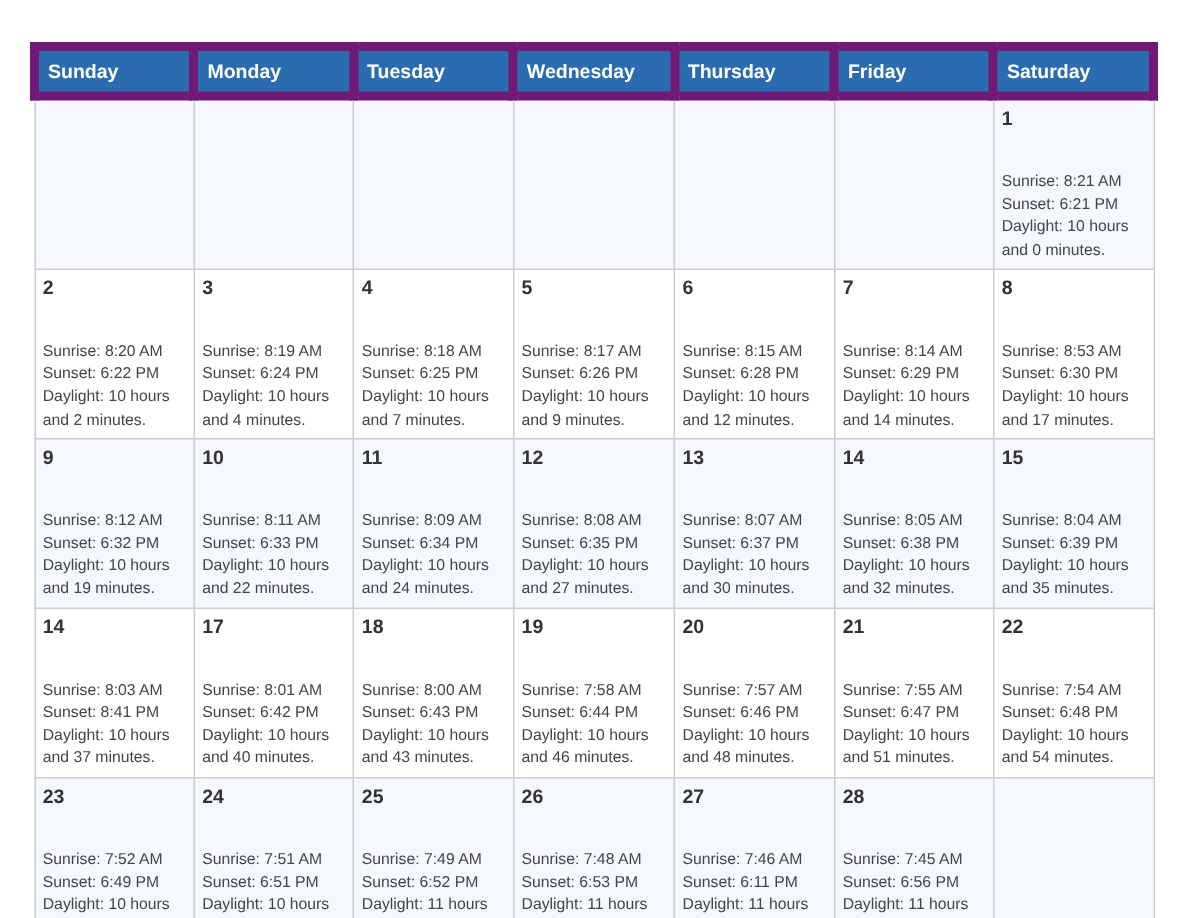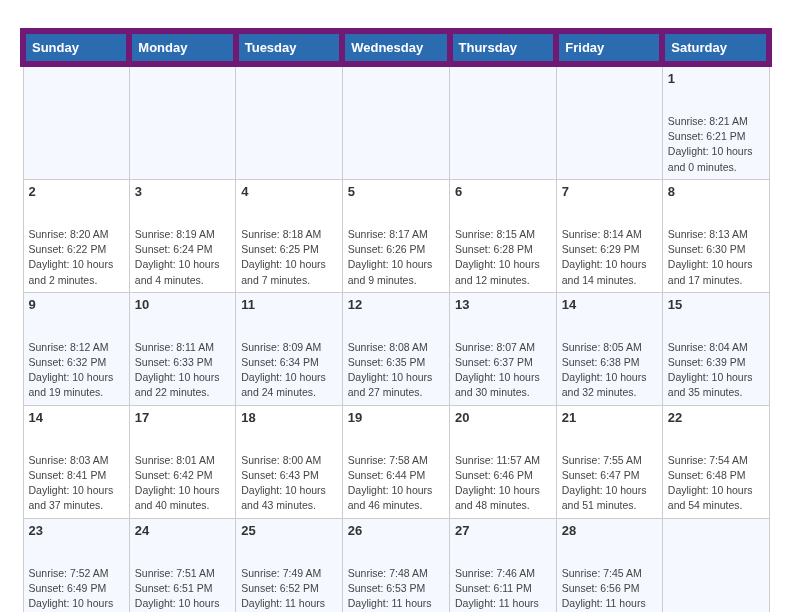--- a/index.html
+++ b/index.html
@@ -84,21 +84,21 @@
 Daylight: 10 hours and 12 minutes.</div>
           </td>
           <td>
             <span class="day-number">7</span>
             <div class="day-info">Sunrise: 8:14 AM
 Sunset: 6:29 PM
 Daylight: 10 hours and 14 minutes.</div>
           </td>
           <td>
             <span class="day-number">8</span>
-            <div class="day-info">Sunrise: 8:13 AM
+            <div class="day-info">Sunrise: 8:53 AM
 Sunset: 6:30 PM
 Daylight: 10 hours and 17 minutes.</div>
           </td>
         </tr>
         <tr>
           <td>
             <span class="day-number">9</span>
             <div class="day-info">Sunrise: 8:12 AM
 Sunset: 6:32 PM
 Daylight: 10 hours and 19 minutes.</div>
@@ -160,21 +160,21 @@
 Daylight: 10 hours and 43 minutes.</div>
           </td>
           <td>
             <span class="day-number">19</span>
             <div class="day-info">Sunrise: 7:58 AM
 Sunset: 6:44 PM
 Daylight: 10 hours and 46 minutes.</div>
           </td>
           <td>
             <span class="day-number">20</span>
-            <div class="day-info">Sunrise: 11:57 AM
+            <div class="day-info">Sunrise: 7:57 AM
 Sunset: 6:46 PM
 Daylight: 10 hours and 48 minutes.</div>
           </td>
           <td>
             <span class="day-number">21</span>
             <div class="day-info">Sunrise: 7:55 AM
 Sunset: 6:47 PM
 Daylight: 10 hours and 51 minutes.</div>
           </td>
           <td>

